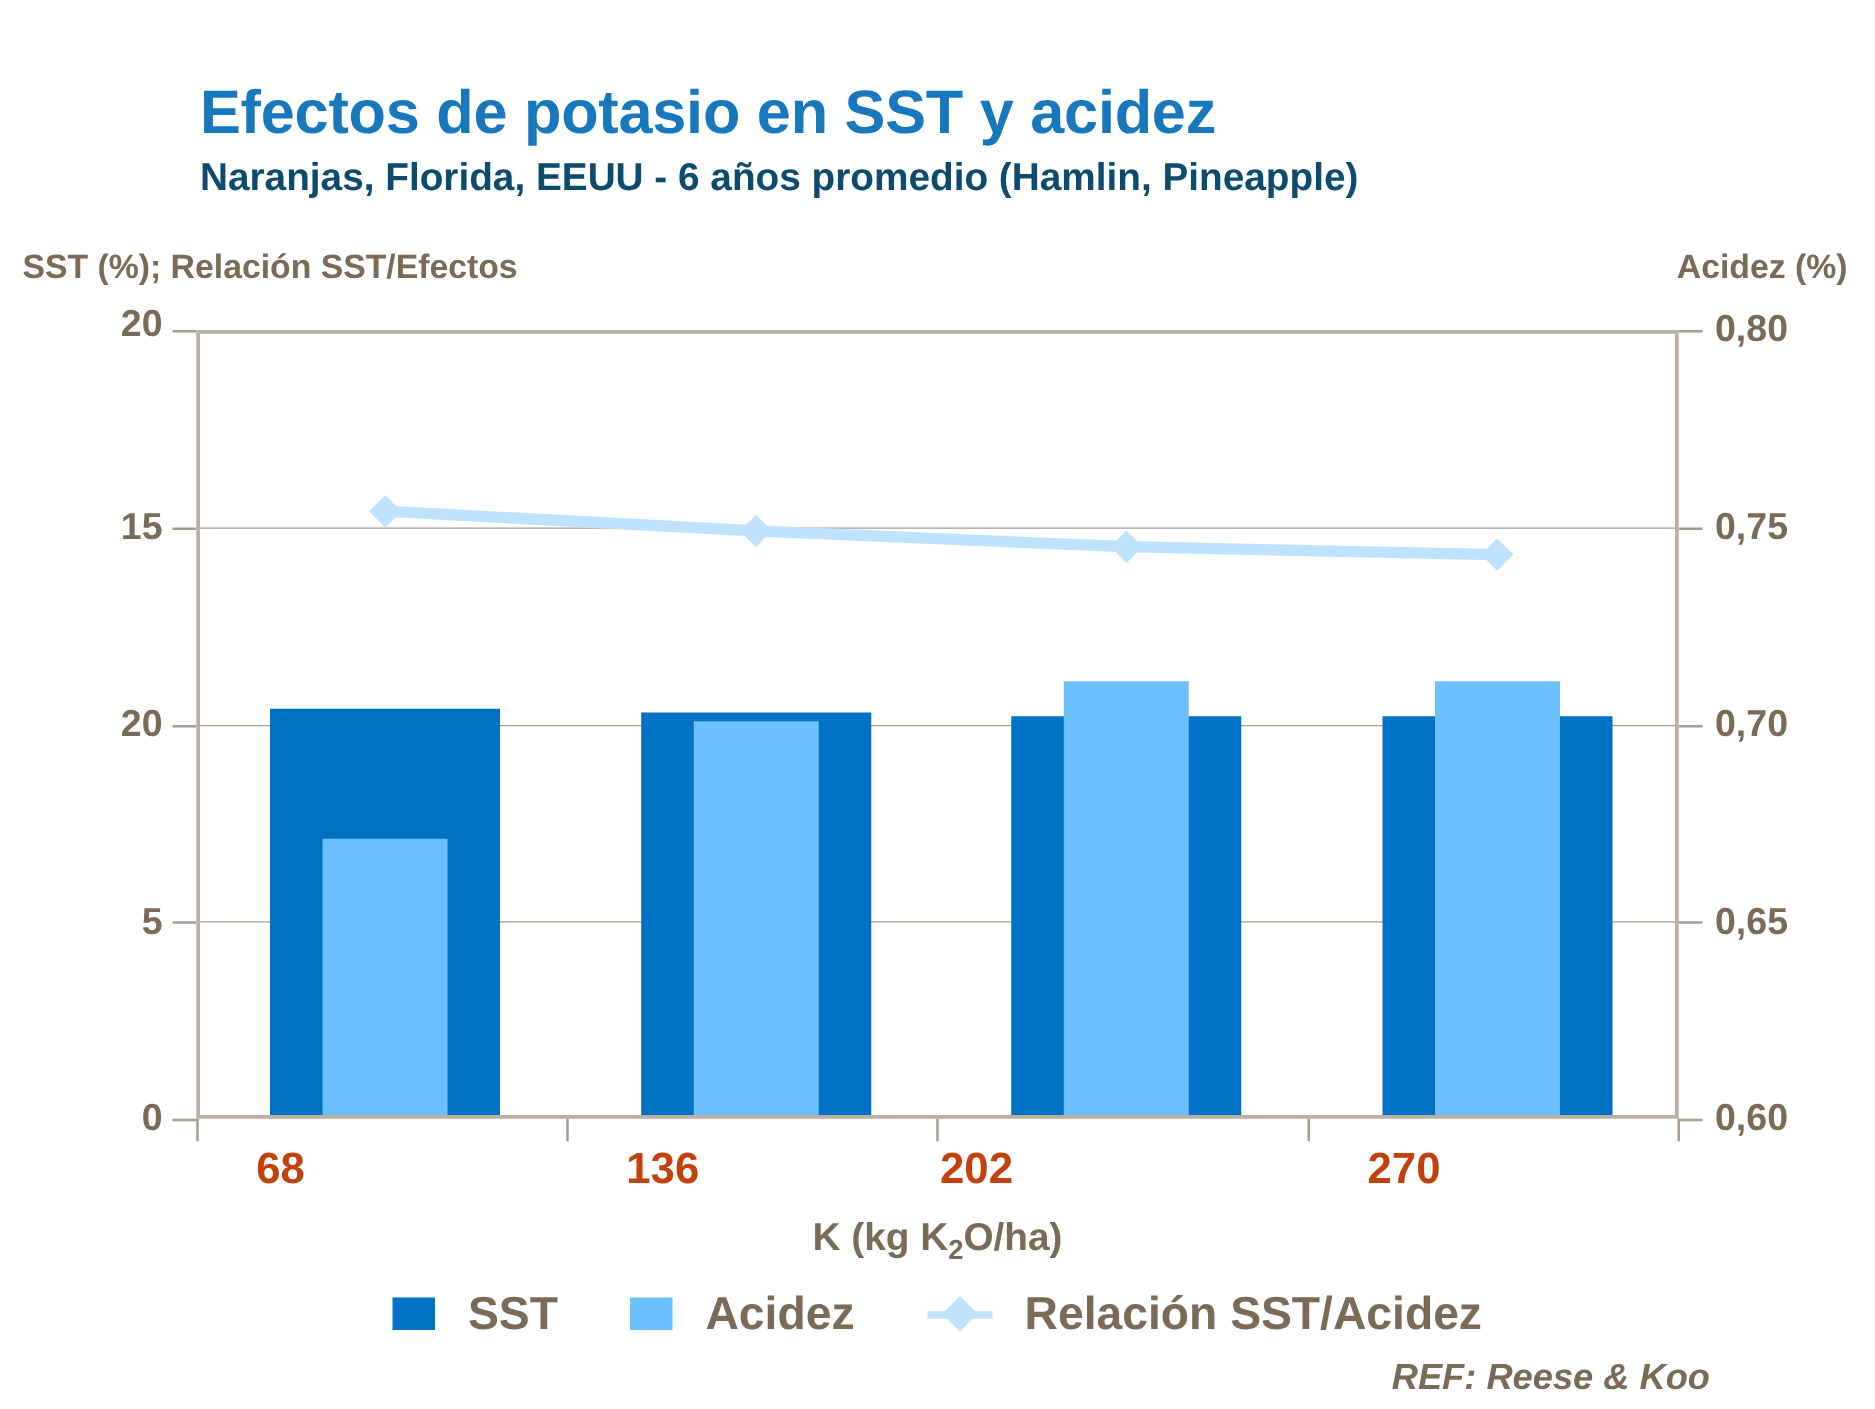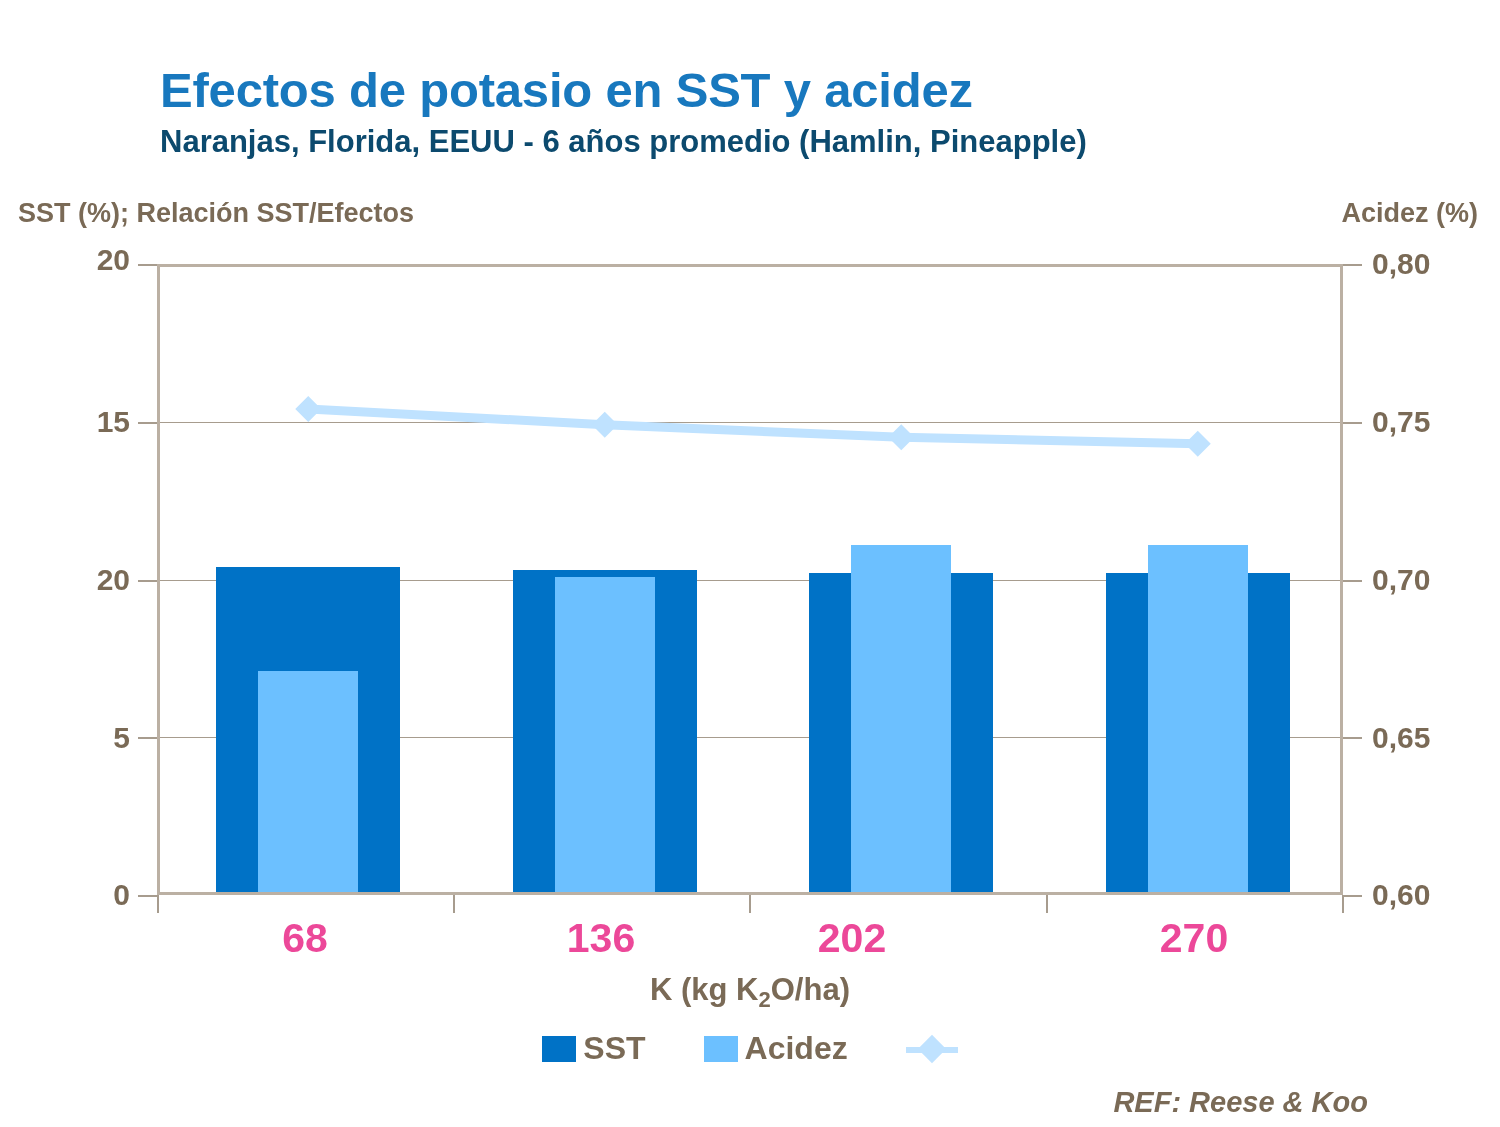--- a/index.html
+++ b/index.html
@@ -122,24 +122,24 @@
     position: absolute;
     width: 2px;
     height: 18px;
     background: #A79C8E;
     top: 895px;
   }
   .xtick-label {
     position: absolute;
     top: 915px;
     width: 200px;
-    text-align: center;
-    font-size: 41px;
-    font-weight: bold;
-    color: #ec4899;
+    text-align: left;
+    font-size: 35px;
+    font-weight: bold;
+    color: #c2410c;
   }
   #xaxis-title {
     position: absolute;
     top: 972px;
     left: 0;
     width: 1500px;
     text-align: center;
     font-size: 31px;
     font-weight: bold;
     color: #7A6A56;
@@ -153,22 +153,22 @@
     left: 0;
     width: 1500px;
     display: flex;
     justify-content: center;
     align-items: center;
     gap: 58px;
   }
   .legend-item {
     display: flex;
     align-items: center;
-    gap: 7px;
-    font-size: 32px;
+    gap: 26px;
+    font-size: 37px;
     font-weight: bold;
     color: #7A6A56;
     white-space: nowrap;
   }
   .legend-swatch {
     width: 34px;
     height: 26px;
     display: inline-block;
   }
   .legend-line-marker {
@@ -294,16 +294,17 @@
   </div>
   <div class="legend-item">
     <span class="legend-swatch" style="background:#6CC0FF"></span>
     <span>Acidez</span>
   </div>
   <div class="legend-item">
     <span class="legend-line-marker">
       <span class="ln"></span>
         <span class="dia"></span>
     </span>
+    <span>Relación SST/Acidez</span>
   </div>
 </div>
 
 <div id="reference">REF: Reese &amp; Koo</div>
 
 </body></html>

